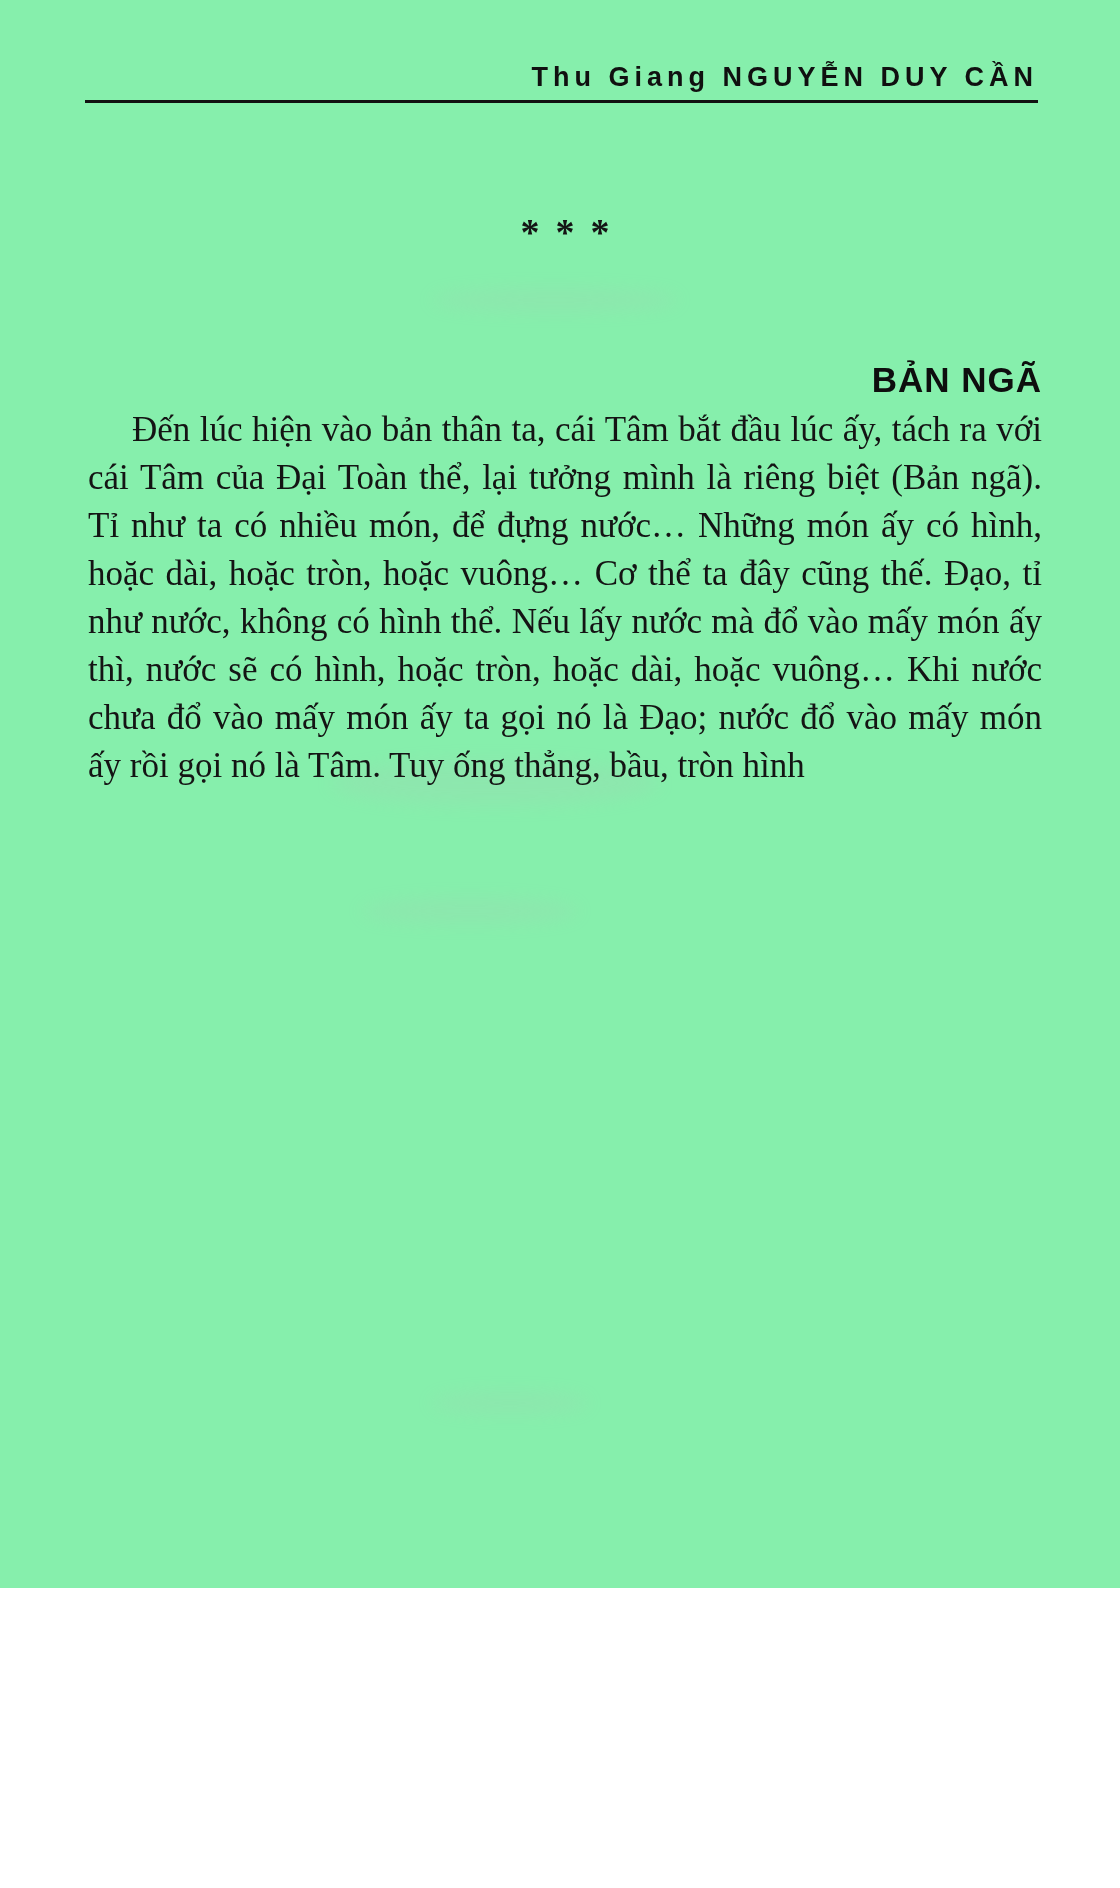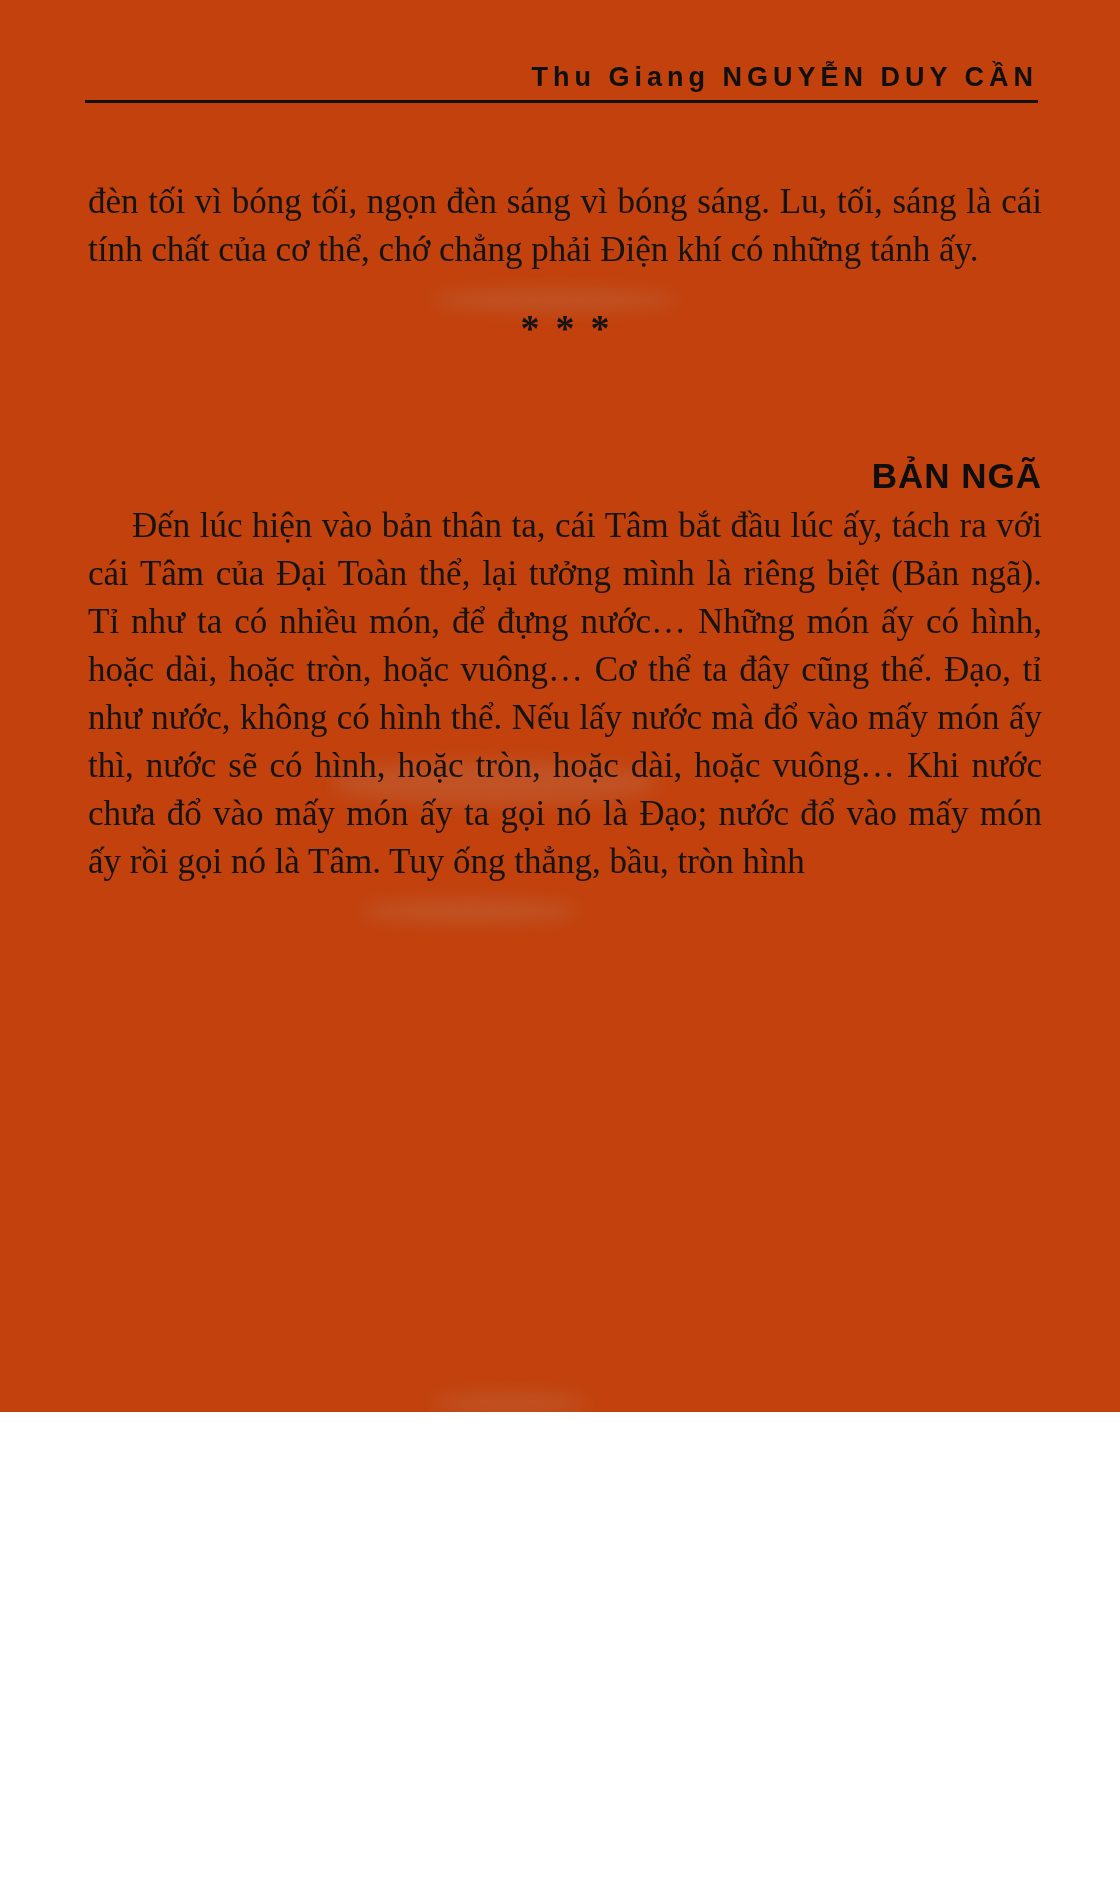--- a/index.html
+++ b/index.html
@@ -2,22 +2,22 @@
 <html><head>
 <meta charset="utf-8">
 <style>
   * { margin: 0; padding: 0; box-sizing: border-box; }
   html, body { background: #ffffff; }
   body { width: 1120px; }
 
   .page {
     position: relative;
     width: 1120px;
-    height: 1412px;
-    background: #c2410c;
+    height: 1588px;
+    background: #86efac;
     font-family: "Liberation Serif", serif;
     color: #151515;
     overflow: hidden;
   }
 
   
   .scan-artifact {
     position: absolute;
     background: #b9b9b9;
     opacity: 0.14;
@@ -144,21 +144,20 @@
   <div class="scan-artifact a2"></div>
   <div class="scan-artifact a3"></div>
   <div class="scan-artifact a4"></div>
 
   <div class="running-header">Thu Giang NGUYỄN DUY CẦN</div>
 
   <div class="header-rule"></div>
 
   <main class="content">
 
-    <p class="para">đèn tối vì bóng tối, ngọn đèn sáng vì bóng sáng. Lu, tối, sáng là cái tính chất của cơ thể, chớ chẳng phải Điện khí có những tánh ấy.</p>
 
 
 
     <div class="separator">***</div>
 
     <h2 class="section-heading">BẢN NGÃ</h2>
 
 
     <p class="para indent">Đến lúc hiện vào bản thân ta, cái Tâm bắt đầu lúc ấy, tách ra với cái Tâm của Đại Toàn thể, lại tưởng mình là riêng biệt (Bản ngã). Tỉ như ta có nhiều món, để đựng nước… Những món ấy có hình, hoặc dài, hoặc tròn, hoặc vuông… Cơ thể ta đây cũng thế. Đạo, tỉ như nước, không có hình thể. Nếu lấy nước mà đổ vào mấy món ấy thì, nước sẽ có hình, hoặc tròn, hoặc dài, hoặc vuông… Khi nước chưa đổ vào mấy món ấy ta gọi nó là Đạo; nước đổ vào mấy món ấy rồi gọi nó là Tâm. Tuy ống thẳng, bầu, tròn hình</p>
 

